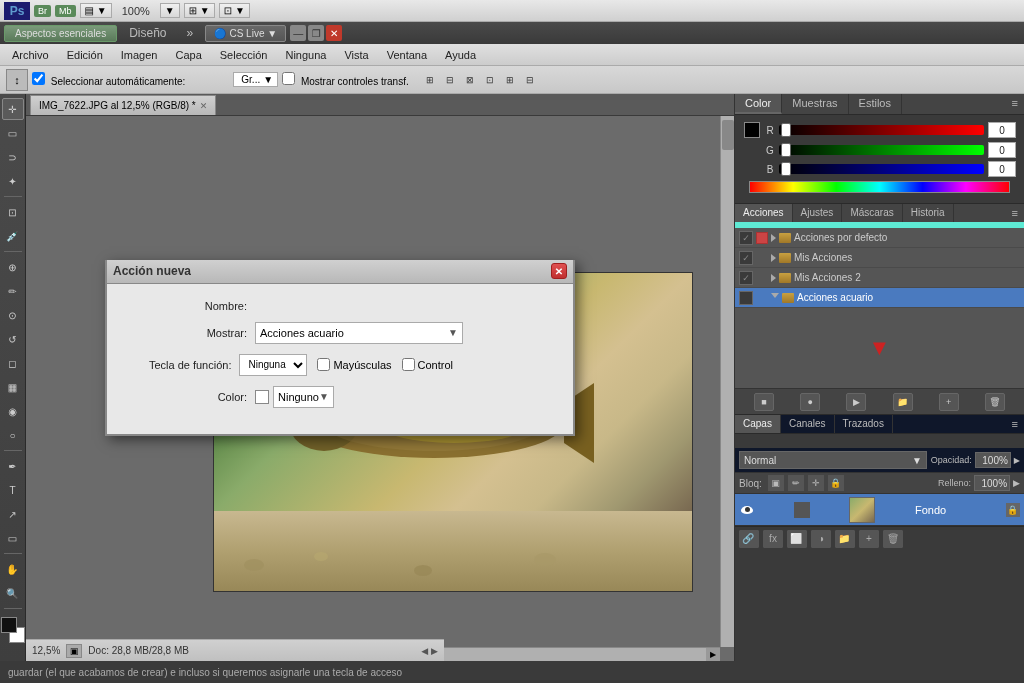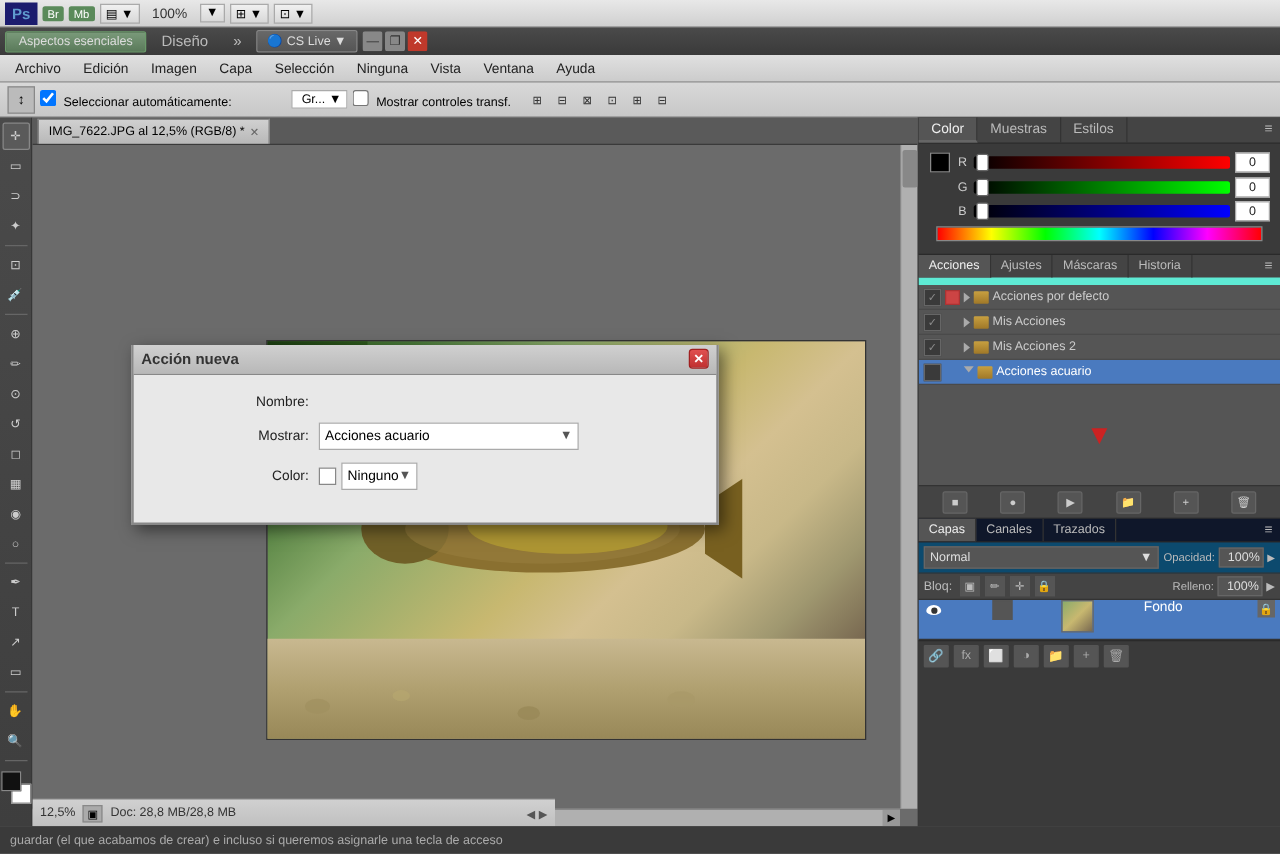--- a/index.html
+++ b/index.html
@@ -387,23 +387,24 @@
       font-size: 10px;
       color: #bbb;
       cursor: pointer;
       border-right: 1px solid #333;
     }
     .capas-tab.active { background: #555; color: #eee; }
     .capas-options {
       display: flex;
       align-items: center;
       padding: 3px 4px;
-      background: #0c4a6e;
+      background: #0f172a;
       border-bottom: 1px solid #333;
       gap: 4px;
+      margin-top: 14px;
     }
     .capas-mode-select {
       background: #555;
       border: 1px solid #666;
       color: #ddd;
       font-size: 10px;
       padding: 1px 4px;
       height: 18px;
       flex: 1;
       display: flex;
@@ -414,21 +415,21 @@
     .opacity-row { display: flex; align-items: center; gap: 3px; font-size: 9px; color: #bbb; }
     .opacity-val { background: #555; border: 1px solid #666; color: #ddd; width: 36px; height: 16px; text-align: right; font-size: 10px; display: flex; align-items: center; justify-content: flex-end; padding-right: 2px; }
     .opacity-arrow { font-size: 8px; color: #bbb; }
     .lock-row { display: flex; align-items: center; padding: 2px 4px; background: #444; border-bottom: 1px solid #333; gap: 4px; }
     .lock-label { font-size: 10px; color: #bbb; margin-right: 2px; }
     .lock-icon { width: 16px; height: 16px; background: #555; border: 1px solid #555; display: flex; align-items: center; justify-content: center; cursor: pointer; font-size: 9px; color: #bbb; }
     .fill-row { display: flex; align-items: center; gap: 3px; font-size: 9px; color: #bbb; margin-left: auto; }
     .fill-val { background: #555; border: 1px solid #666; color: #ddd; width: 36px; height: 16px; text-align: right; font-size: 10px; display: flex; align-items: center; justify-content: flex-end; padding-right: 2px; }
     .layer-row {
       display: flex;
-      align-items: flex-start;
+      align-items: center;
       height: 32px;
       padding: 0 4px;
       cursor: pointer;
       border-bottom: 1px solid #333;
       background: #4a7abf;
       gap: 36px;
     }
     .layer-eye { width: 16px; height: 16px; display: flex; align-items: center; justify-content: center; margin-right: 3px; }
     .eye-icon { width: 12px; height: 8px; background: white; border-radius: 50% 50% 50% 50% / 60% 60% 40% 40%; position: relative; }
     .eye-icon::after { content: ''; position: absolute; width: 5px; height: 5px; background: #333; border-radius: 50%; top: 1.5px; left: 3.5px; }
@@ -650,20 +651,36 @@
           </div>
 
           <div class="dialog-row">
             <span class="dialog-label">Mostrar:</span>
             <div class="dialog-select">
               <span>Acciones acuario</span>
               <span class="arrow">▼</span>
             </div>
           </div>
 
+          <div class="dialog-row">
+            <span class="dialog-label">Tecla de función:</span>
+            <div class="key-row">
+              <select class="key-select">
+                <option>Ninguna</option>
+              </select>
+              <label class="check-label">
+                <input type="checkbox" style=""> 
+                  <span>Mayúsculas</span>
+              </label>
+              <label class="check-label">
+                <input type="checkbox" style=""> 
+                  <span>Control</span>
+              </label>
+            </div>
+          </div>
 
           <div class="dialog-row">
             <span class="dialog-label">Color:</span>
             <div class="color-row">
               <div class="color-swatch-sm"></div>
               <div class="dialog-select" style="flex:1;">
                 <span>Ninguno</span>
                 <span class="arrow">▼</span>
               </div>
             </div>

